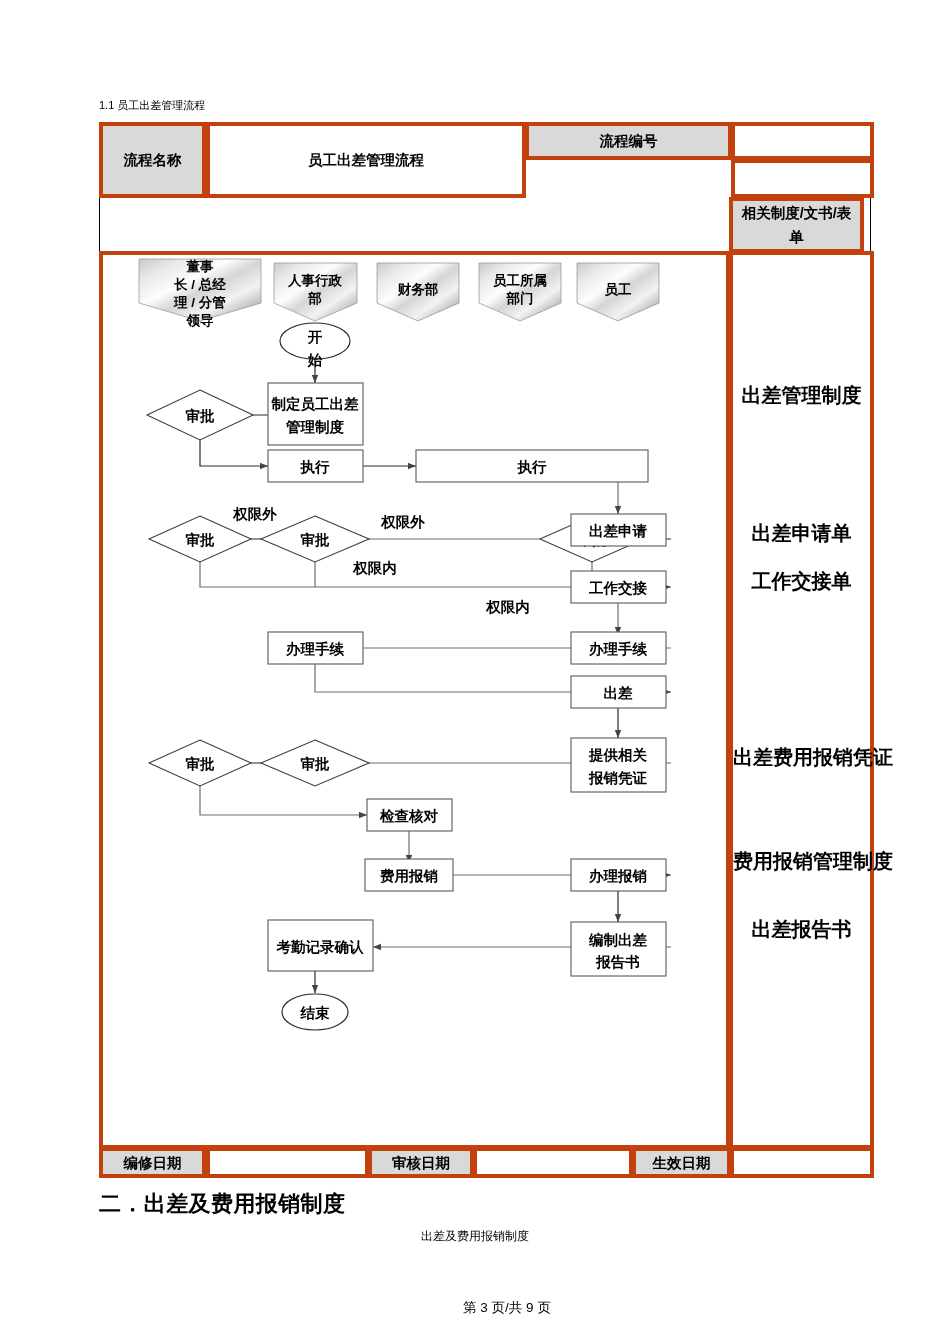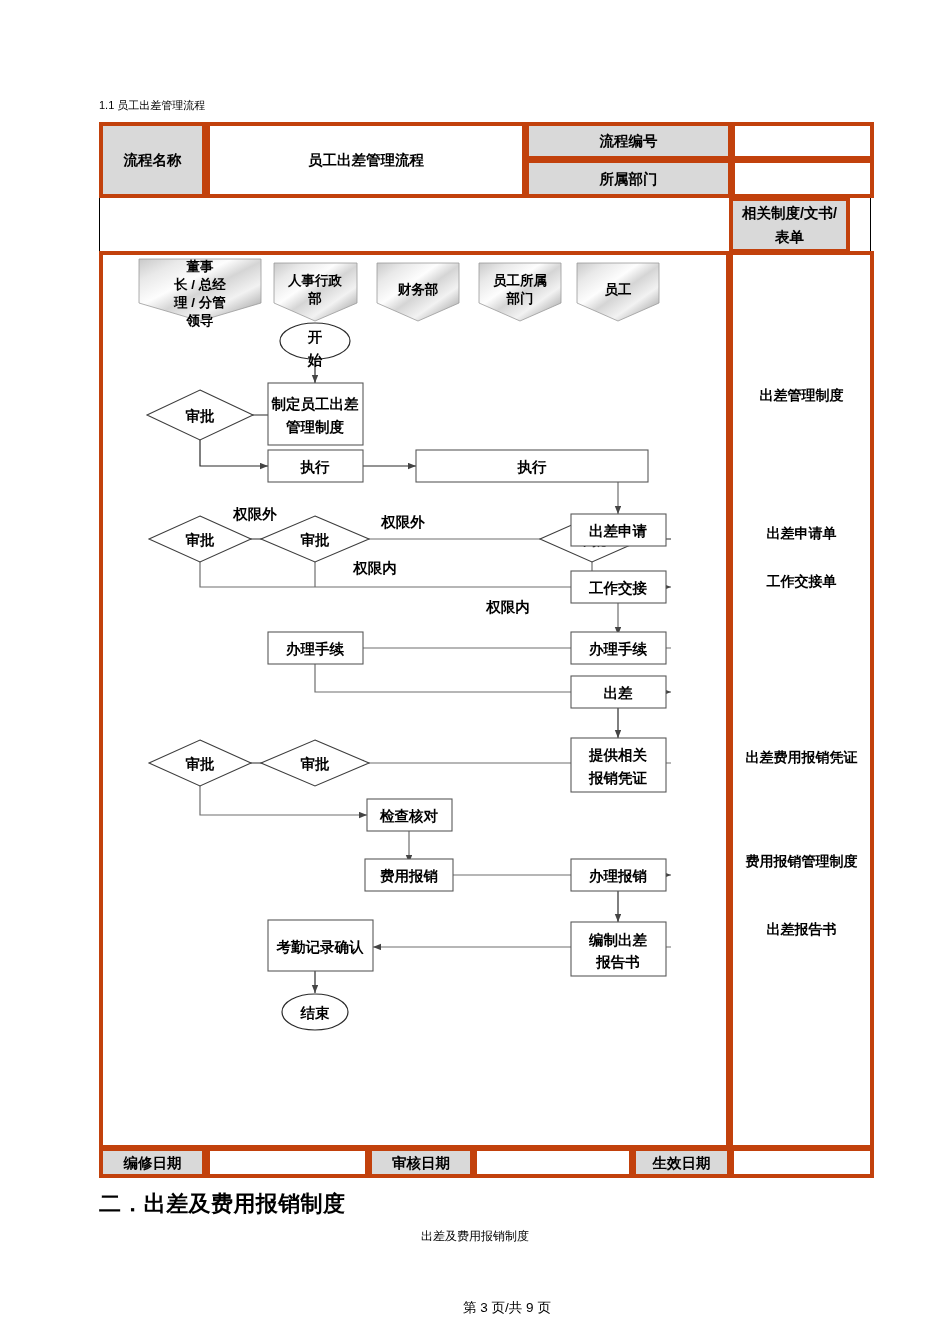--- a/index.html
+++ b/index.html
@@ -48,21 +48,21 @@
 
   
   #cell-proc-name-label { left: -1px;  top: -1px;  width: 107px; height: 76px; }
   #cell-proc-name-value { left: 106px; top: -1px;  width: 320px; height: 76px; }
   #cell-proc-no-label   { left: 425px; top: -1px;  width: 207px; height: 38px; }
   #cell-proc-no-value   { left: 631px; top: -1px;  width: 143px; height: 38px; }
   #cell-dept-label      { left: 425px; top: 36px;  width: 207px; height: 39px; }
   #cell-dept-value      { left: 631px; top: 36px;  width: 143px; height: 39px; }
 
   #cell-diagram-label   { left: -1px;  top: 74px;  width: 631px; height: 56px; }
-  #cell-docs-label      { left: 629px; top: 74px;  width: 121px; height: 56px;
+  #cell-docs-label      { left: 629px; top: 74px;  width: 135px; height: 56px;
                           line-height: 24px; padding: 0 6px; }
 
   
   #cell-diagram-body    { left: -1px;  top: 128px; width: 631px; height: 898px;
                           justify-content: flex-start; align-items: flex-start; }
   #cell-docs-body       { left: 629px; top: 128px; width: 145px; height: 898px;
                           justify-content: flex-start; align-items: flex-start; }
 
   
   #cell-edit-date-label  { left: -1px;  top: 1024px; width: 107px; height: 31px; }
@@ -71,21 +71,21 @@
   #cell-audit-date-value { left: 373px; top: 1024px; width: 160px; height: 31px; }
   #cell-eff-date-label   { left: 532px; top: 1024px; width: 99px;  height: 31px; }
   #cell-eff-date-value   { left: 630px; top: 1024px; width: 144px; height: 31px; }
 
   
   #docs-list { position: relative; width: 100%; height: 100%; }
   .doc-item {
     position: absolute;
     width: 100%;
     text-align: center;
-    font-size: 14px;
+    font-size: 20px;
     line-height: 20px;
     white-space: nowrap;
   }
 
   
   #flow-svg {
     position: absolute;
     left: 0; top: 0;
     width: 631px; height: 898px;
     display: block;
@@ -146,21 +146,20 @@
 <body>
 
 <div id="doc-heading">1.1 员工出差管理流程</div>
 
 <div id="flow-table">
 
   <div class="cell shaded" id="cell-proc-name-label">流程名称</div>
   <div class="cell" id="cell-proc-name-value">员工出差管理流程</div>
   <div class="cell shaded" id="cell-proc-no-label">流程编号</div>
   <div class="cell" id="cell-proc-no-value"></div>
-  <div class="cell shaded" id="cell-dept-label">所属部门</div>
   <div class="cell" id="cell-dept-value"></div>
 
   <div class="cell shaded" id="cell-docs-label">相关制度/文书/表单</div>
 
   <div class="cell" id="cell-diagram-body">
     <svg id="flow-svg" viewBox="0 0 631 898">
       <defs>
         <linearGradient id="silverGrad" x1="0%" y1="0%" x2="100%" y2="100%">
           <stop offset="0%" stop-color="#c9c9c9"></stop>
           <stop offset="18%" stop-color="#e9e9e9"></stop>

